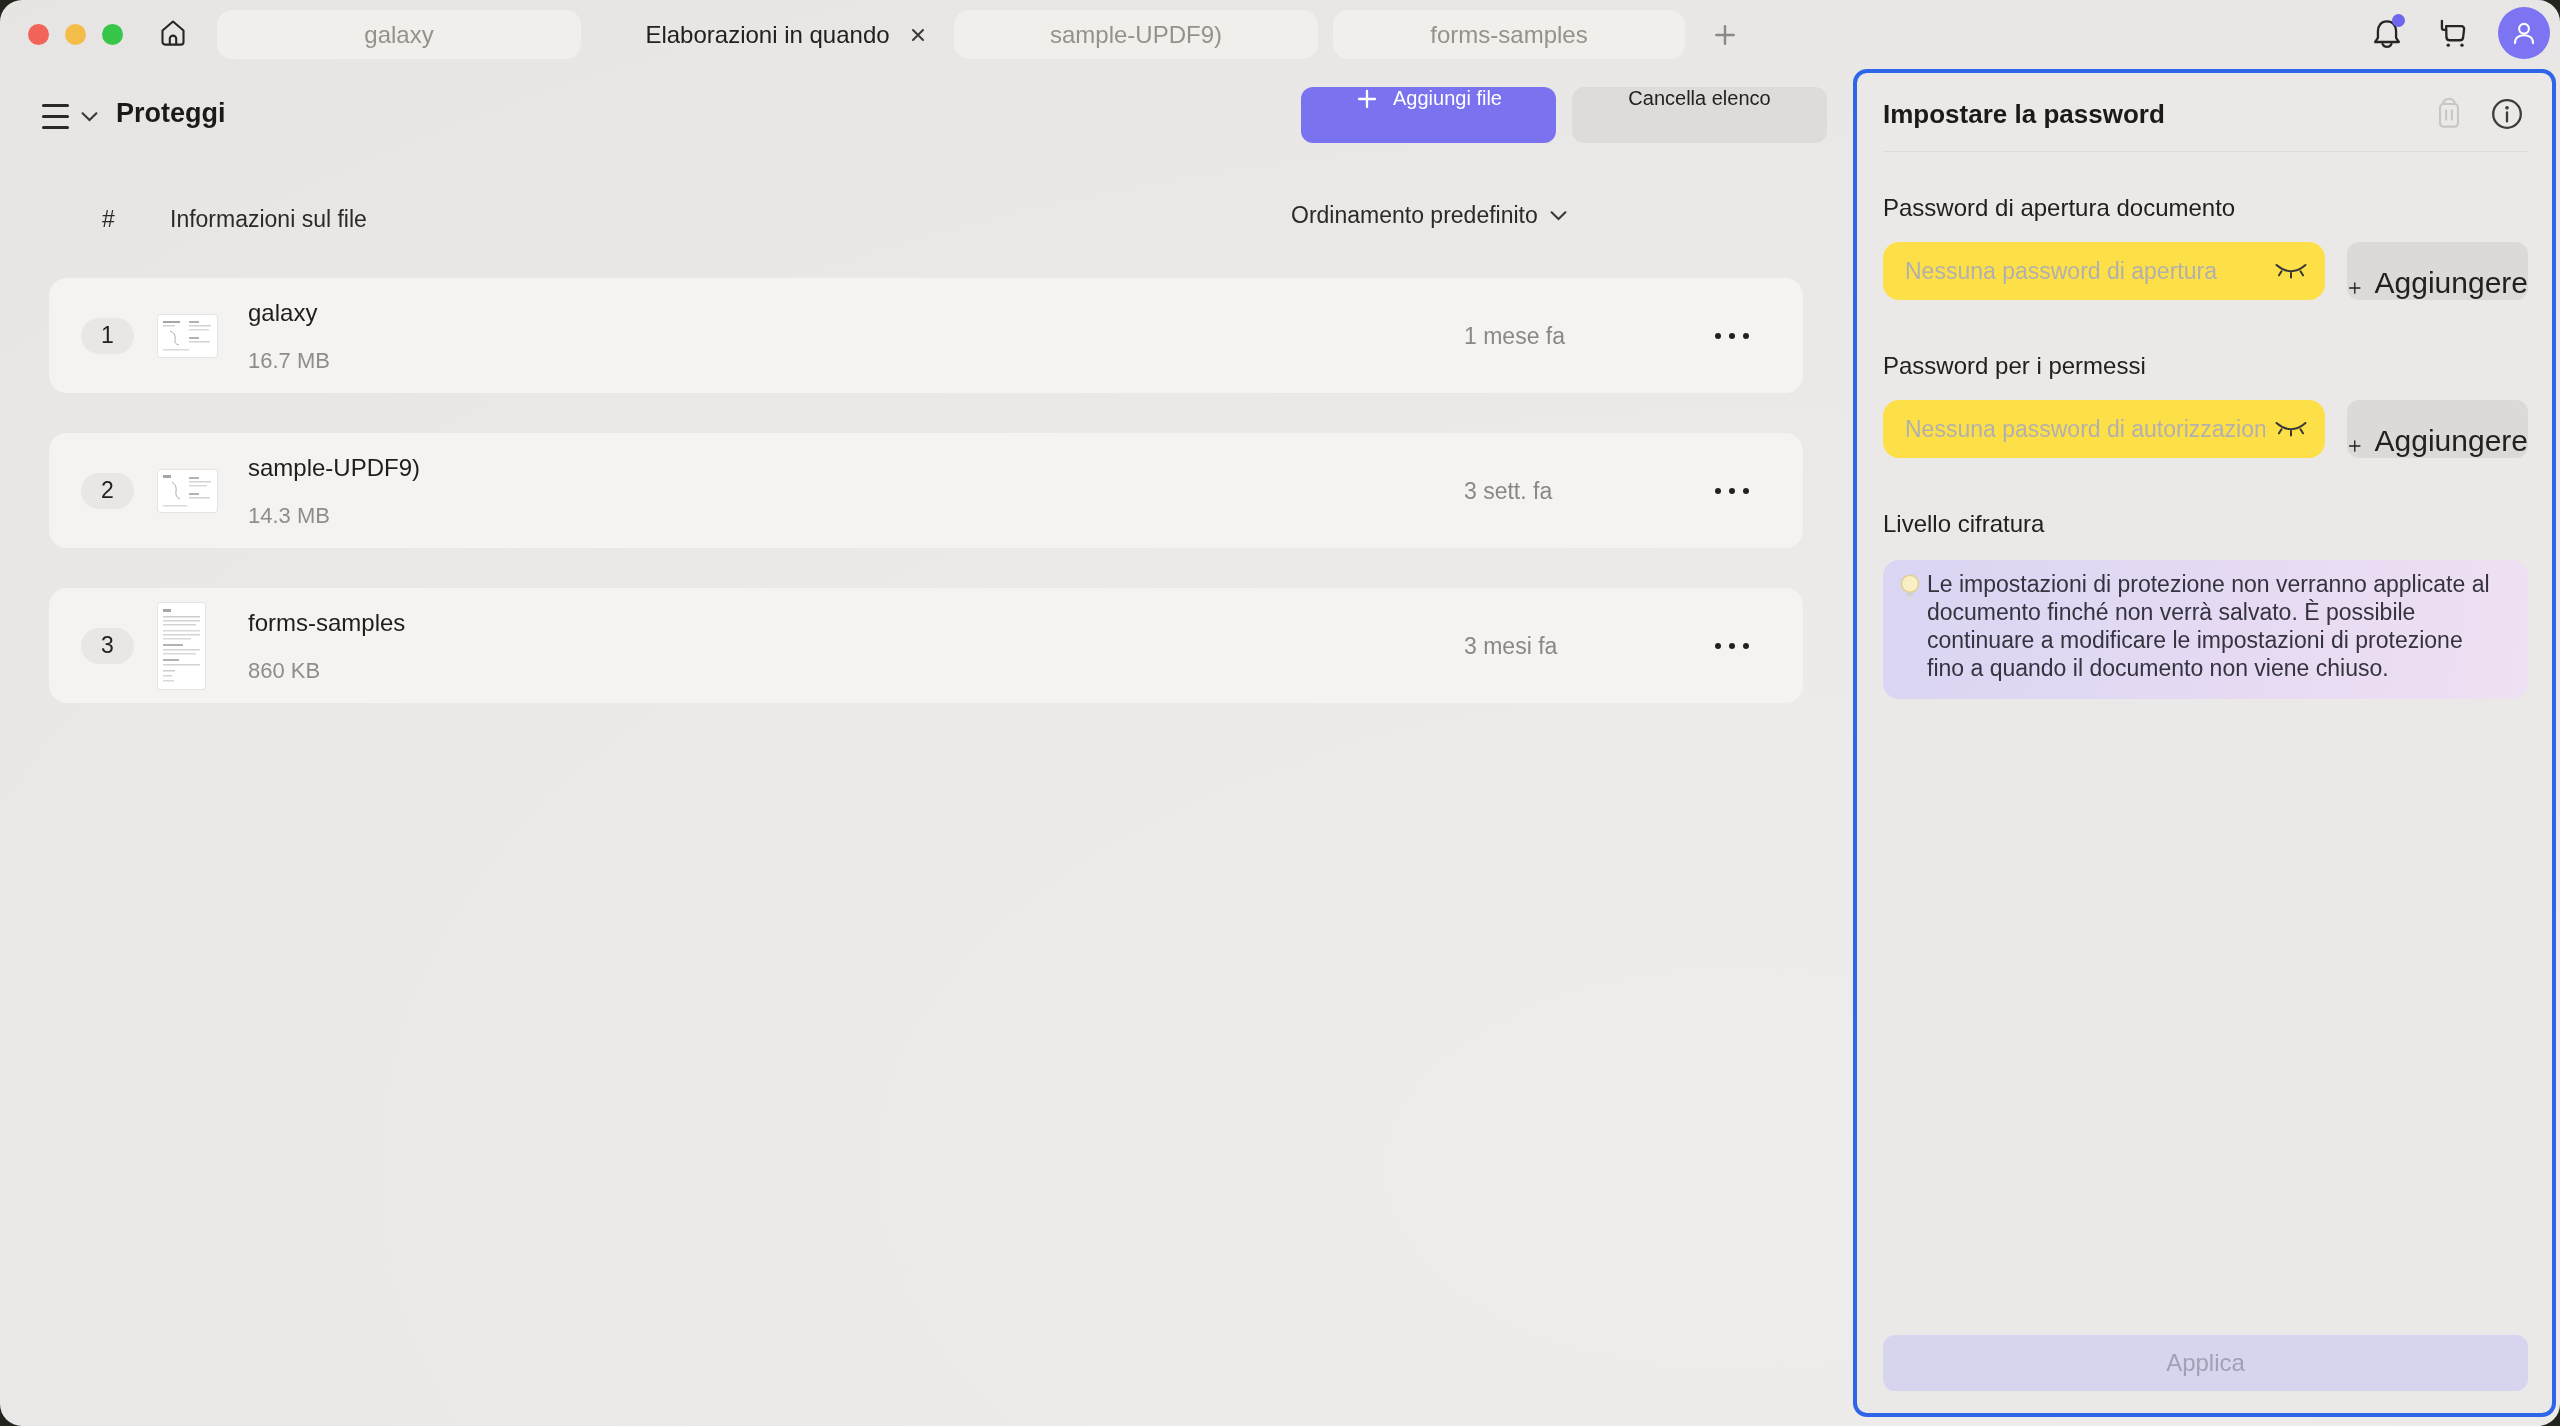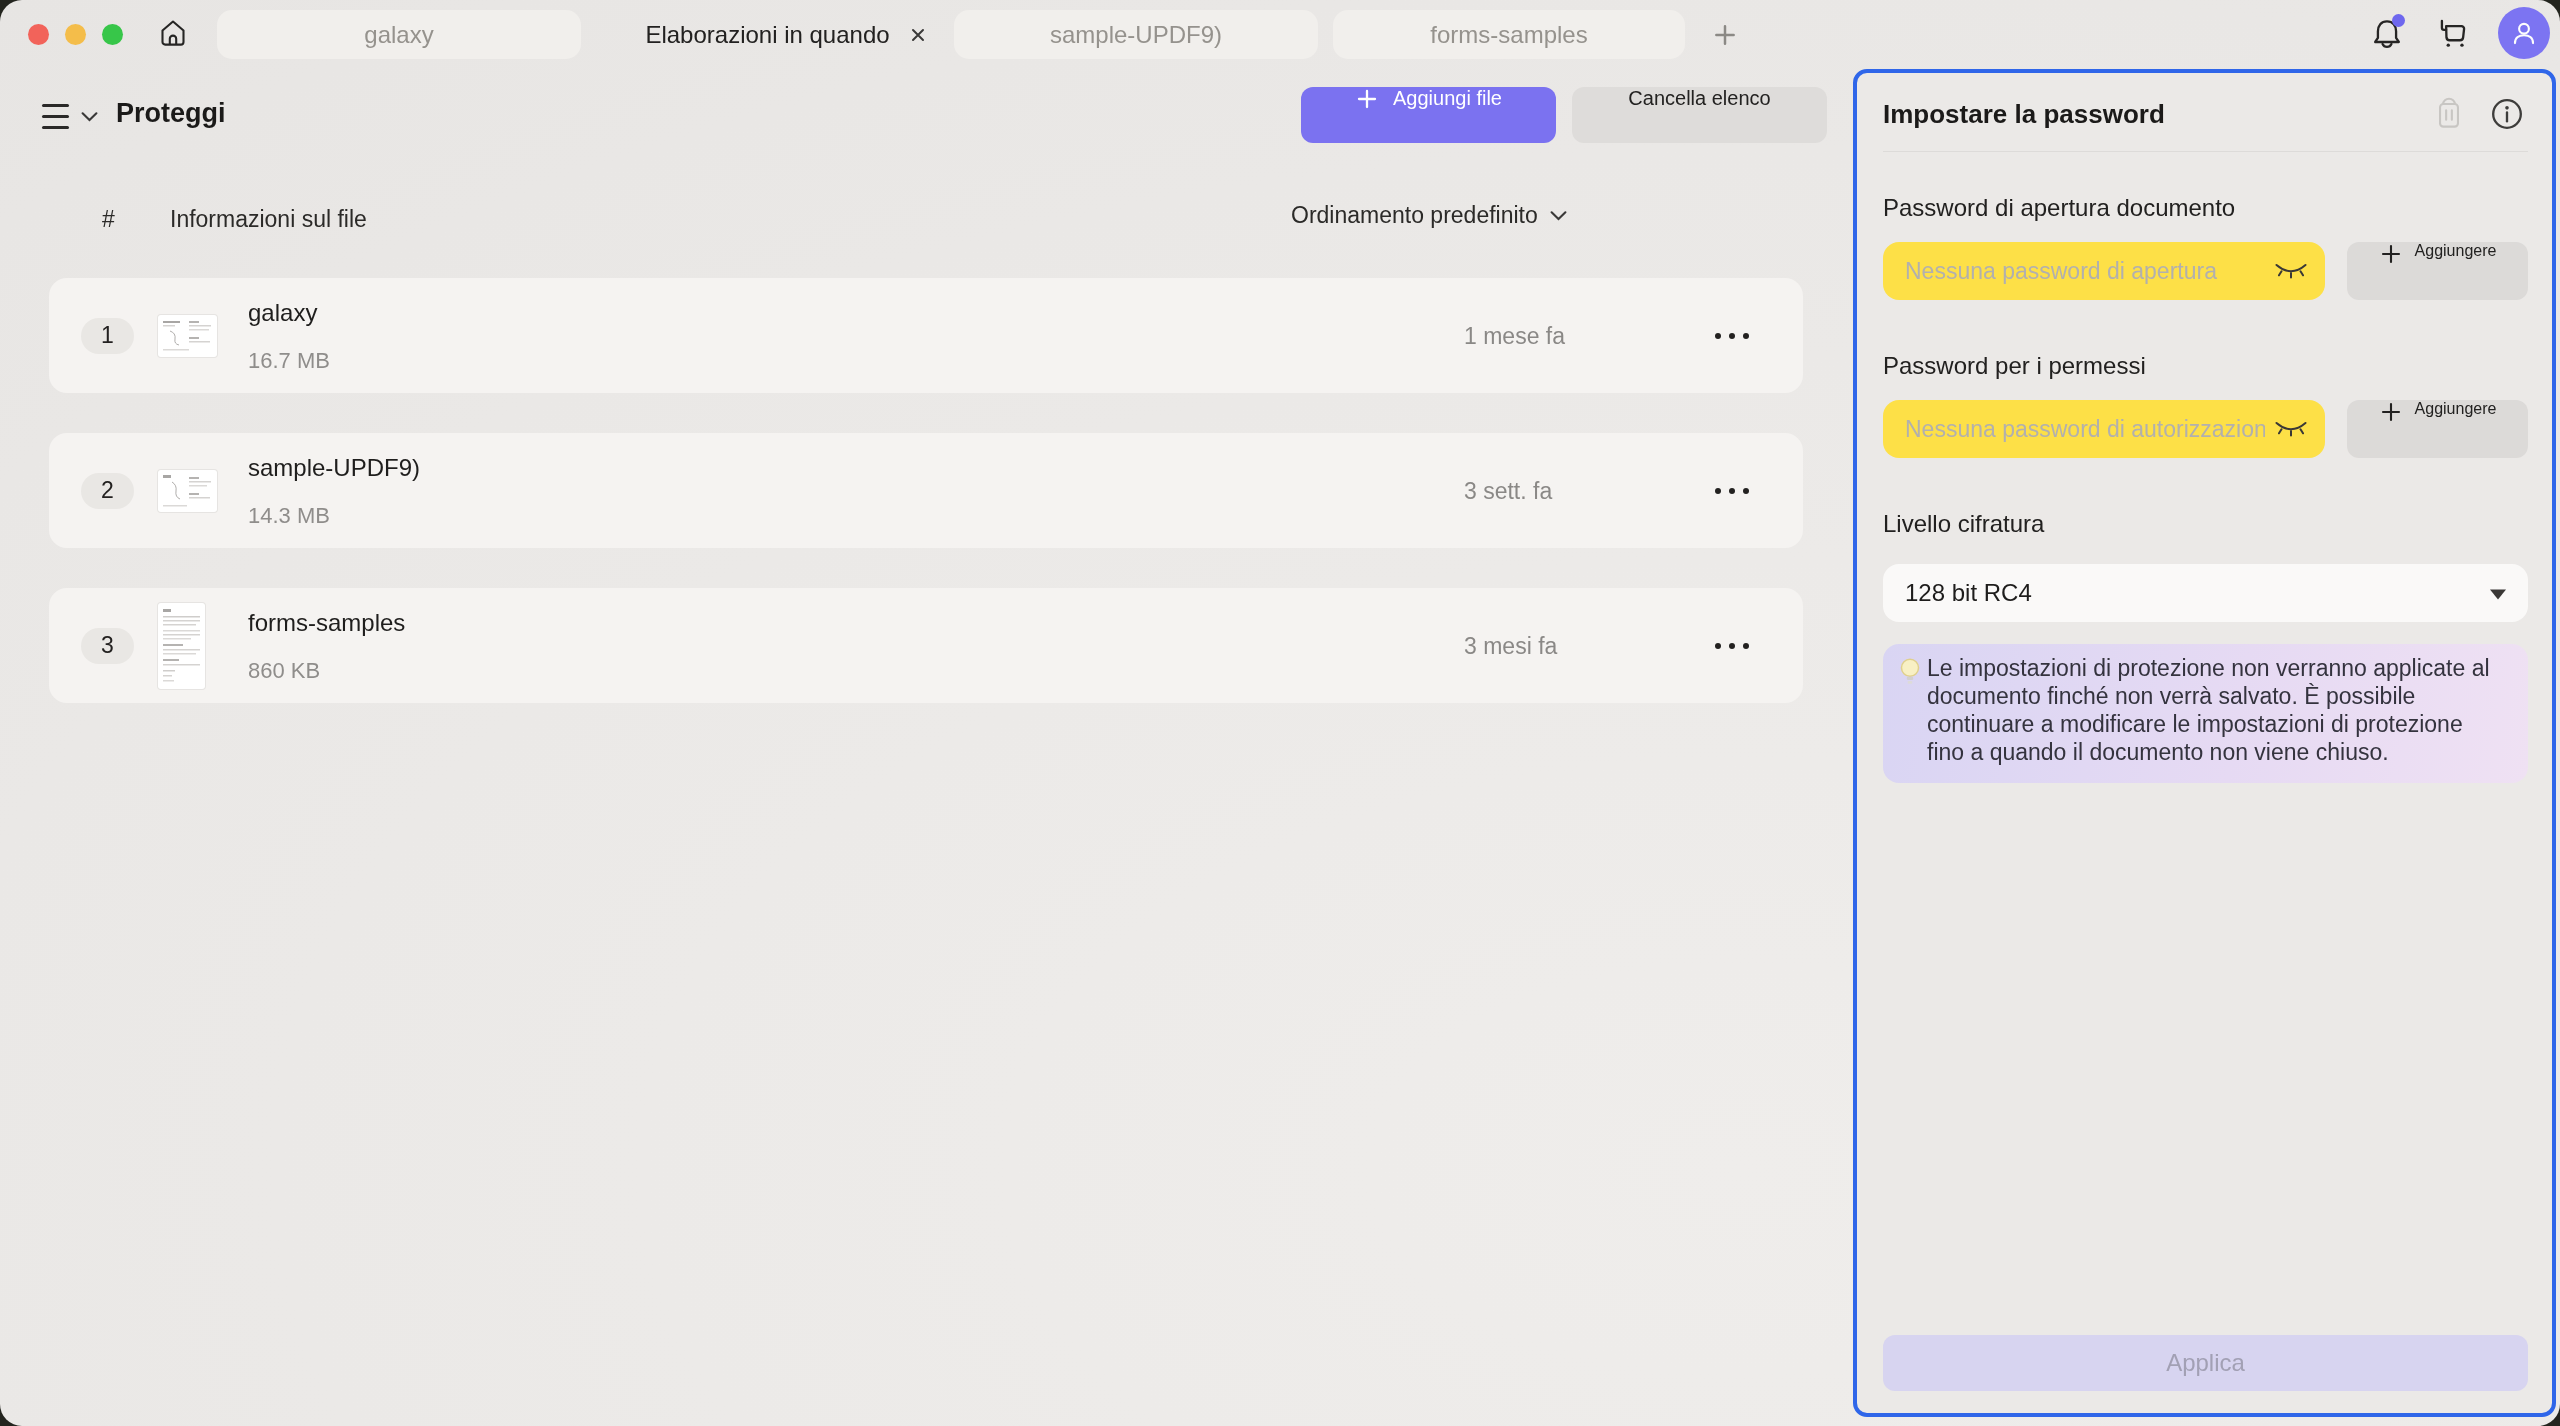--- a/index.html
+++ b/index.html
@@ -97,21 +97,21 @@
   .field-label.tight { margin-top:52px; }
   .input-row { margin-top:20px; display:flex; gap:22px; height:58px; }
   .pw-wrap { flex:1; position:relative; }
   .pw-input { width:100%; height:58px; border:none; border-radius:16px; background:#fde047;
     padding:0 60px 0 22px; font-size:23px; color:#222120; outline:none; }
   .pw-input::placeholder { color:#b2b0ae; }
   .eye-btn { position:absolute; right:12px; top:50%; transform:translateY(-50%);
     width:44px; height:40px; background:none; border:none;
     display:flex; align-items:center; justify-content:center; }
   .add-btn { width:181px; height:58px; border:none; border-radius:12px; background:#dcdad8;
-    color:#222120; font-size:16px; display:flex; align-items:flex-start; justify-content:center; gap:12px; }
+    color:#222120; font-size:30px; display:flex; align-items:flex-end; justify-content:center; gap:12px; }
 
   .select { margin-top:26px; height:58px; border-radius:16px; background:#faf9f8;
     display:flex; align-items:center; padding:0 22px; font-size:24px; color:#1e1d1c; position:relative; }
   .select-caret { position:absolute; right:22px; top:50%; transform:translateY(-35%);
     width:0; height:0; border-left:8px solid transparent; border-right:8px solid transparent;
     border-top:10px solid #3a3836; }
 
   .note { margin-top:22px; min-height:134px; border-radius:16px;
     background:linear-gradient(100deg,#d9d5f3 0%, #e6daf3 55%, #efe1f3 100%);
     padding:10px 24px 17px 14px; display:flex; gap:0; }
@@ -362,24 +362,20 @@
       </div>
       <button class="add-btn">
         <svg width="24" height="24" viewBox="0 0 24 24">
           <path d="M12 4 V20 M4 12 H20" stroke="#222120" stroke-width="2.1" stroke-linecap="round"></path>
         </svg>
         <span>Aggiungere</span>
       </button>
     </div>
 
     <div class="field-label tight">Livello cifratura</div>
-    <div class="select">
-      <span>128 bit RC4</span>
-      <span class="select-caret"></span>
-    </div>
 
     <div class="note">
       <span class="note-bulb">
         <svg width="26" height="32" viewBox="0 0 24 30">
           <circle cx="12" cy="11" r="8" fill="#f8f0c4" stroke="#e0d08c" stroke-width="1.4"></circle>
           <rect x="9" y="19.5" width="6" height="3" rx="1.2" fill="#d2d0ce"></rect>
           <rect x="9.8" y="23.5" width="4.4" height="2.4" rx="1.1" fill="#dddbd9"></rect>
         </svg>
       </span>
       <p class="note-text">Le impostazioni di protezione non verranno applicate al documento finché non verrà salvato. È possibile continuare a modificare le impostazioni di protezione fino a quando il documento non viene chiuso.</p>

